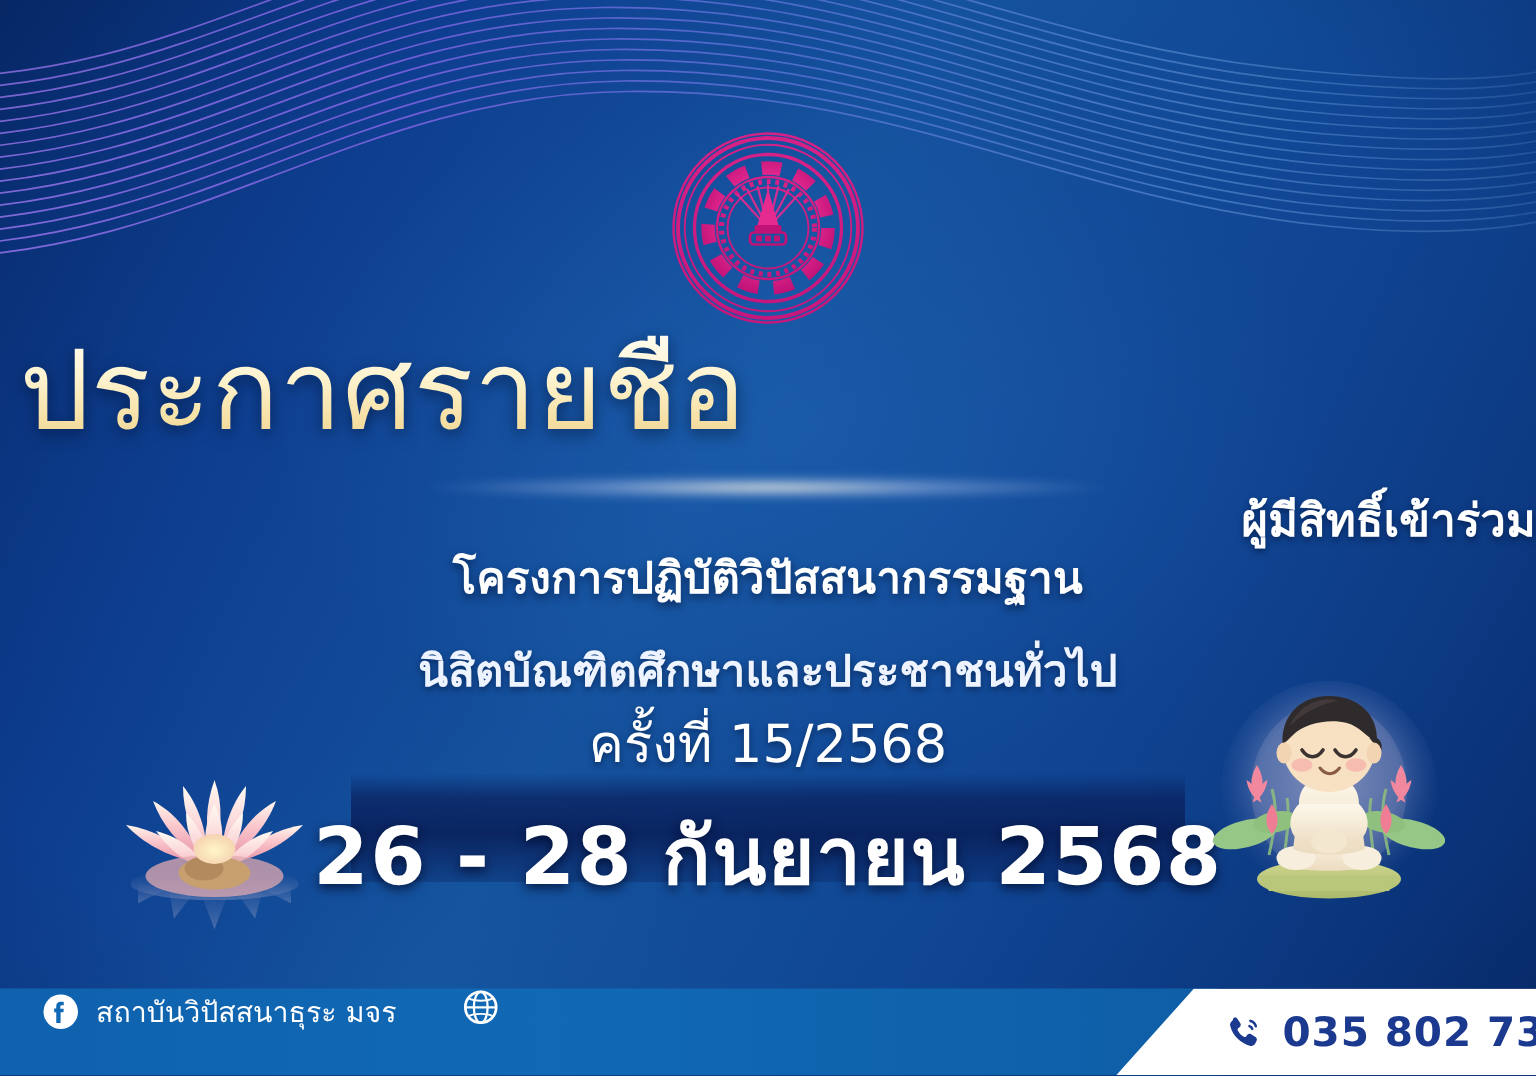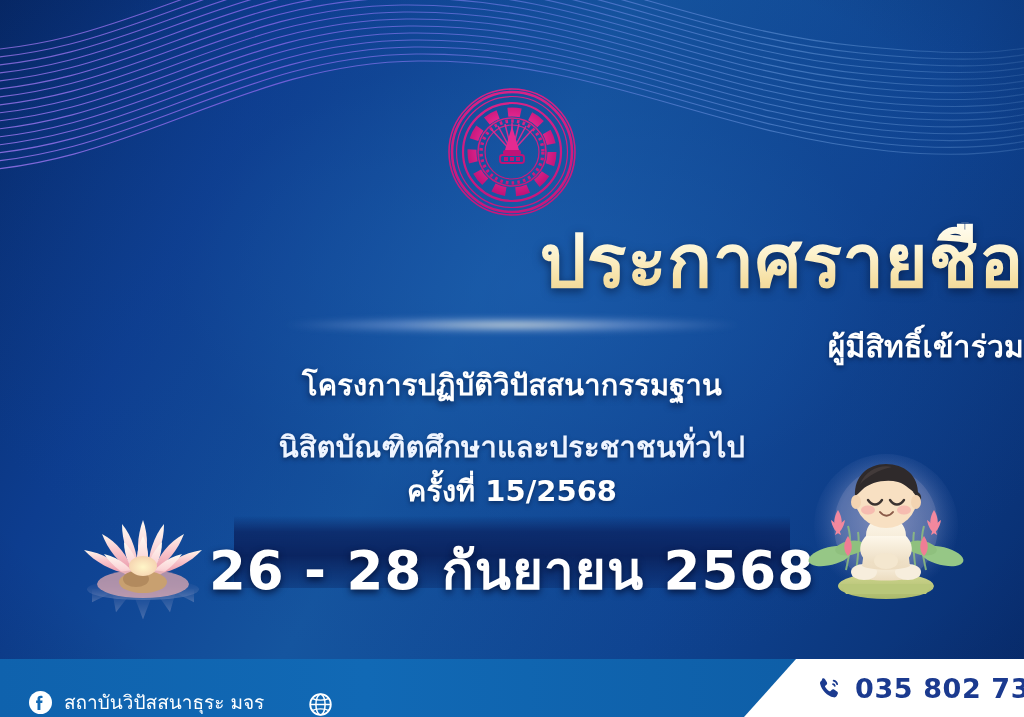--- a/index.html
+++ b/index.html
@@ -27,22 +27,22 @@
 
   
   .emblem-wrap{
     position:absolute; left:50%; top:86px; transform:translateX(-50%);
     width:132px; height:132px;
   }
   .emblem-wrap svg{ display:block; width:132px; height:132px; }
 
   
   .headline{
-    position:absolute; left:0; right:0; top:222px; text-align:right;
-    font-size:74px; font-weight:700; line-height:1.08;
+    position:absolute; left:0; right:0; top:222px; text-align:left;
+    font-size:74px; font-weight:400; line-height:1.08;
     letter-spacing:0.5px;
     background:linear-gradient(180deg,#fffdf2 0%,#fdf3cf 38%,#f6e0a4 72%,#eccf8e 100%);
     -webkit-background-clip:text; background-clip:text; color:transparent;
     -webkit-text-fill-color:transparent;
     filter: drop-shadow(0 3px 5px rgba(2,16,48,0.62));
     text-shadow:none;
     padding-left:13px;
   }
   .headline-glow{
     position:absolute; left:50%; top:312px; transform:translateX(-50%);
@@ -62,21 +62,21 @@
     color:#ffffff; font-size:29px; font-weight:700; letter-spacing:0.2px;
     text-shadow:0 3px 6px rgba(2,16,48,0.6);
   }
   .sub3{
     position:absolute; left:0; right:0; top:424px; text-align:center;
     color:#eef4ff; font-size:29px; font-weight:700; letter-spacing:0.2px;
     text-shadow:0 2px 4px rgba(2,16,48,0.5);
   }
   .sub4{
     position:absolute; left:0; right:0; top:468px; text-align:center;
-    color:#ffffff; font-size:29px; font-weight:700;
+    color:#ffffff; font-size:35px; font-weight:400;
     text-shadow:0 2px 4px rgba(2,16,48,0.5);
   }
 
   
   .date-band{
     position:absolute; left:234px; top:516px; width:556px; height:72px;
     background:linear-gradient(180deg, rgba(12,40,105,0.0) 0%, rgba(11,36,98,0.78) 22%, rgba(10,33,92,0.92) 55%, rgba(11,38,100,0.35) 100%);
     filter:blur(0.4px);
   }
   .date-text{
@@ -90,21 +90,21 @@
   .lotus svg{ display:block; width:162px; height:140px; }
 
   
   .meditator{ position:absolute; left:800px; top:448px; width:172px; height:166px; }
   .meditator svg{ display:block; width:172px; height:166px; }
 
   
   .footer{
     position:absolute; left:0; bottom:0; width:812px; height:58px;
     background:linear-gradient(90deg,#0f62ad 0%,#1169b5 45%,#0e5ea7 100%);
-    display:flex; align-items:flex-end;
+    display:flex; align-items:flex-start;
   }
   .f-item{ display:flex; align-items:center; gap:11px; }
   .f-item.fb{ margin-left:28px; }
   .f-item.web{ margin-left:44px; }
   .f-label{ color:#ffffff; font-size:19px; font-weight:400; white-space:nowrap; }
   .f-icon{ width:25px; height:25px; flex:0 0 25px; }
   .f-icon svg{ display:block; width:25px; height:25px; }
 
   .phone-block{
     position:absolute; right:0; bottom:0; width:280px; height:58px;

